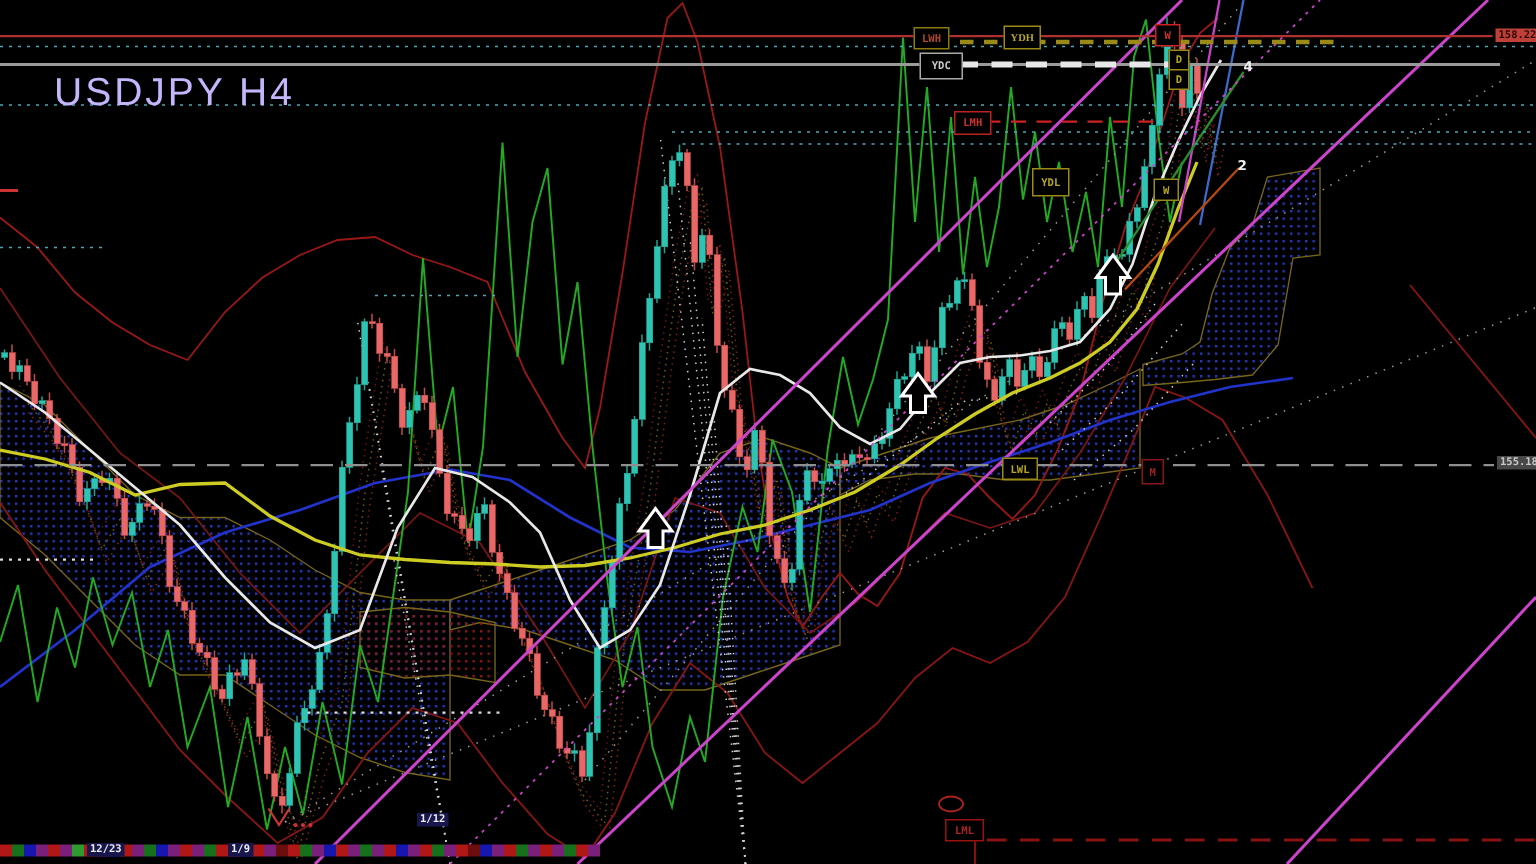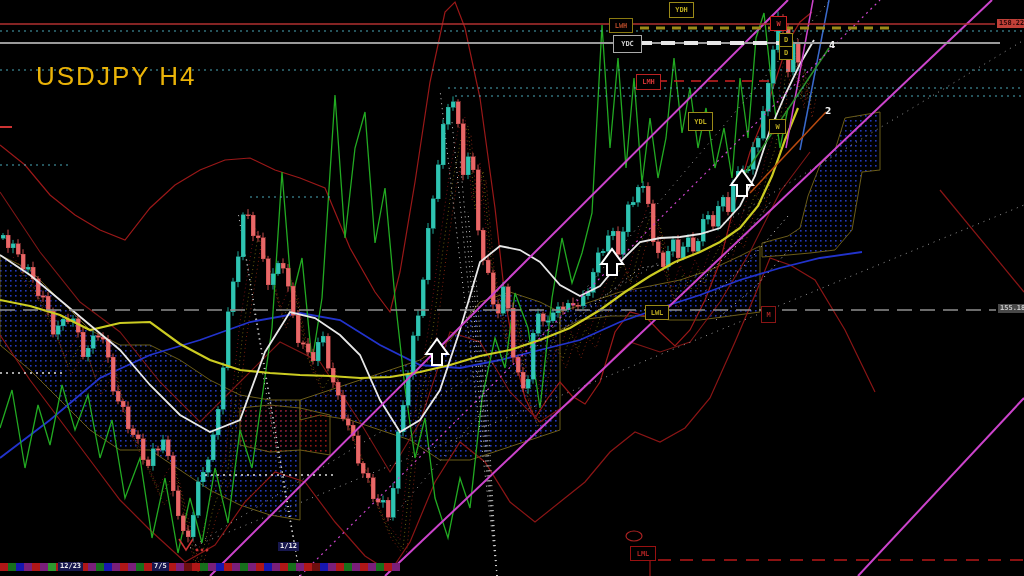--- a/index.html
+++ b/index.html
@@ -1,20 +1,20 @@
 <!DOCTYPE html>
 <html><head>
 <meta charset="utf-8">
 <style>
   html,body{margin:0;padding:0;background:#000;}
   .stage{position:relative;width:1024px;height:576px;background:#000;overflow:hidden;
          font-family:"DejaVu Sans",sans-serif;}
   svg{position:absolute;left:0;top:0;}
   .title{position:absolute;left:36px;top:46px;font-family:"Liberation Sans",sans-serif;
-         font-size:26px;font-weight:400;letter-spacing:2px;color:#eab308;margin-top:15px;}
+         font-size:26px;font-weight:400;letter-spacing:2px;color:#c4b5fd;}
   .box{position:absolute;background:#000;border:1px solid;display:flex;align-items:center;
        justify-content:center;font:bold 7px "DejaVu Sans Mono",monospace;letter-spacing:0;}
   .tag{position:absolute;font:bold 7px "DejaVu Sans Mono",monospace;padding:1px 2px;line-height:7px;}
   .date-label{position:absolute;font:bold 7px "DejaVu Sans Mono",monospace;color:#eee;
        background:#17174e;padding:1px 2px;line-height:7px;z-index:5;}
   .strip{position:absolute;display:flex;}
   .strip span{display:block;height:100%;}
   .anno{position:absolute;color:#f0f0f0;font:bold 9px "DejaVu Sans",sans-serif;}
 </style>
 </head>
@@ -444,29 +444,29 @@
         <path d="M 731 185 L 742 170 L 753 185 L 747 185 L 747 196 L 737 196 L 737 185 Z" fill="#000" stroke="#fff" stroke-width="2"></path>
       </g>
     </svg>
   <div class="title">USDJPY H4</div>
   <div id="tags">
       <div class="tag" style="left: 997px; top: 19px; background: rgb(192, 64, 56); color: rgb(42, 8, 8);">158.221</div>
       <div class="tag" style="left: 998px; top: 304px; background: rgb(72, 72, 72); color: rgb(200, 200, 200);">155.184</div>
     </div>
   <div id="boxes">
       <div class="box" style="left: 609px; top: 18px; width: 22px; height: 13px; border-color: rgb(138, 122, 16); color: rgb(176, 72, 40);">LWH</div>
-      <div class="box" style="left: 669px; top: 2px; width: 23px; height: 14px; border-color: rgb(154, 138, 24); color: rgb(184, 168, 32);">YDH</div>
+      <div class="box" style="left: 669px; top: 17px; width: 23px; height: 14px; border-color: rgb(154, 138, 24); color: rgb(184, 168, 32); font-family: Liberation Serif, serif;">YDH</div>
       <div class="box" style="left: 613px; top: 35px; width: 27px; height: 16px; border-color: rgb(170, 170, 170); color: rgb(204, 204, 204);">YDC</div>
       <div class="box" style="left: 636px; top: 74px; width: 23px; height: 14px; border-color: rgb(187, 34, 34); color: rgb(204, 51, 51);">LMH</div>
       <div class="box" style="left: 688px; top: 112px; width: 23px; height: 17px; border-color: rgb(154, 138, 24); color: rgb(184, 168, 32);">YDL</div>
       <div class="box" style="left: 770px; top: 16px; width: 15px; height: 13px; border-color: rgb(204, 34, 34); color: rgb(204, 51, 51);">W</div>
       <div class="box" style="left: 779px; top: 33px; width: 12px; height: 12px; border-color: rgb(154, 138, 24); color: rgb(184, 168, 32);">D</div>
       <div class="box" style="left: 779px; top: 46px; width: 12px; height: 12px; border-color: rgb(154, 138, 24); color: rgb(184, 168, 32);">D</div>
       <div class="box" style="left: 769px; top: 119px; width: 15px; height: 13px; border-color: rgb(154, 138, 24); color: rgb(184, 168, 32);">W</div>
-      <div class="box" style="left: 645px; top: 305px; width: 22px; height: 13px; border-color: rgb(154, 138, 24); color: rgb(184, 168, 32);">LWL</div>
+      <div class="box" style="left: 668px; top: 305px; width: 22px; height: 13px; border-color: rgb(154, 138, 24); color: rgb(184, 168, 32);">LWL</div>
       <div class="box" style="left: 761px; top: 306px; width: 13px; height: 15px; border-color: rgb(138, 21, 21); color: rgb(160, 34, 34);">M</div>
       <div class="box" style="left: 630px; top: 546px; width: 24px; height: 13px; border-color: rgb(153, 17, 17); color: rgb(170, 34, 34);">LML</div>
     </div>
   <div id="annos">
       <div class="anno" style="left: 829px; top: 40px;">4</div>
       <div class="anno" style="left: 825px; top: 106px;">2</div>
     </div>
   <div id="strip" class="strip" style="left: 0px; top: 563px; height: 8px;">
       <span style="width: 8px; background: rgb(176, 23, 23);"></span>
       <span style="width: 8px; background: rgb(23, 112, 28);"></span>
@@ -514,16 +514,16 @@
       <span style="width: 8px; background: rgb(23, 112, 28);"></span>
       <span style="width: 8px; background: rgb(122, 31, 122);"></span>
       <span style="width: 8px; background: rgb(176, 23, 23);"></span>
       <span style="width: 8px; background: rgb(122, 31, 122);"></span>
       <span style="width: 8px; background: rgb(23, 112, 28);"></span>
       <span style="width: 8px; background: rgb(176, 23, 23);"></span>
       <span style="width: 8px; background: rgb(122, 31, 122);"></span>
     </div>
   <div id="dates">
       <div class="date-label" style="left: 58px; top: 562px;">12/23</div>
-      <div class="date-label" style="left: 152px; top: 562px;">7/5</div>
+      <div class="date-label" style="left: 152px; top: 562px;">1/9</div>
       <div class="date-label" style="left: 278px; top: 542px;">1/12</div>
     </div>
 </div>
 
 </body></html>

